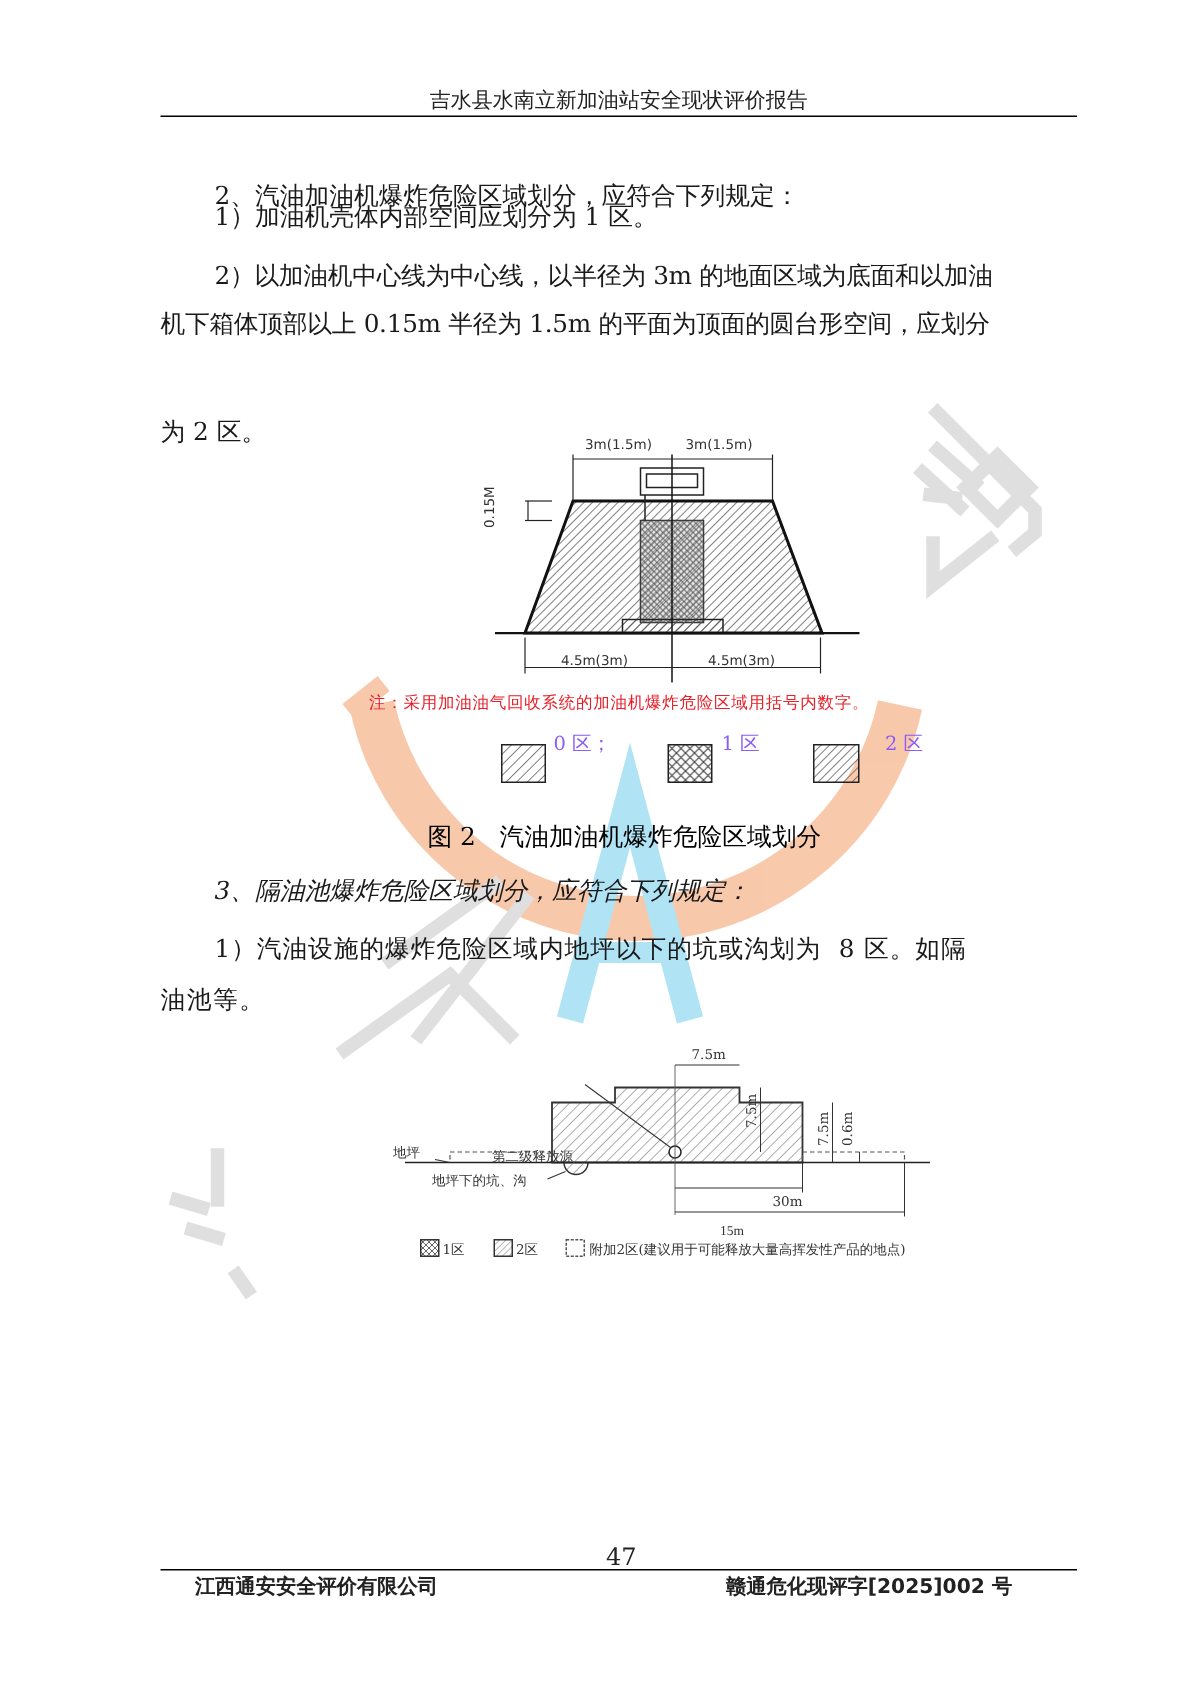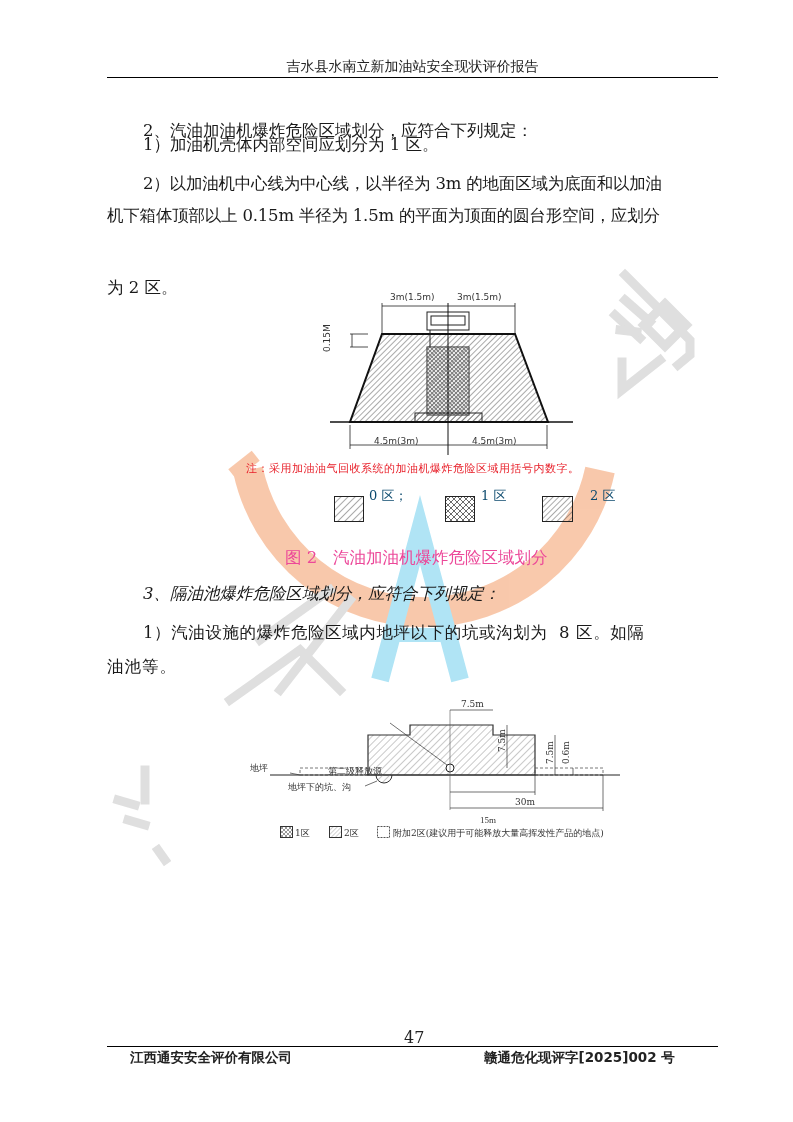--- a/index.html
+++ b/index.html
@@ -4,22 +4,22 @@
 <style>
   html, body { margin: 0; padding: 0; background: #ffffff; }
   body { width: 793px; height: 1122px; position: relative; overflow: hidden;
          font-family: "DejaVu Serif", "Liberation Serif", serif; color: #111; }
   .abs { position: absolute; }
   .header-title { left: 107px; top: 58px; width: 611px; text-align: center;
                   font-family: "DejaVu Sans", "Liberation Sans", sans-serif; font-size: 14px; color: #222; }
   .hr { position: absolute; height: 1px; background: #000; }
   .para { font-size: 16.5px; line-height: 20px; white-space: nowrap; color: #1a1a1a; }
   .note { font-size: 11px; color: #e8202a; white-space: nowrap; letter-spacing: 0.5px; }
-  .legend-label { font-size: 13px; color: #0c4a6e; white-space: nowrap; }
-  .caption { font-size: 16.5px; white-space: nowrap; color: #ec4899; }
+  .legend-label { font-size: 13px; color: #8b5cf6; white-space: nowrap; }
+  .caption { font-size: 16.5px; white-space: nowrap; color: #000000; }
   .small { font-family: "DejaVu Sans", "Liberation Sans", sans-serif; font-size: 9px; color: #333; white-space: nowrap; }
   .footer-text { font-family: "DejaVu Sans", "Liberation Sans", sans-serif; font-size: 13.5px; color: #222; white-space: nowrap; font-weight: bold; }
   .page-num { font-family: "DejaVu Serif", serif; font-size: 16px; color: #222; }
   svg { position: absolute; overflow: visible; }
   .watermark { position: absolute; left: 0; top: 0; pointer-events: none; }
 </style>
 </head>
 <body>
 
 <svg class="watermark" width="793" height="1122" viewBox="0 0 793 1122">
@@ -168,21 +168,21 @@
   <line x1="257" y1="30" x2="257" y2="73" stroke="#333" stroke-width="0.7"></line>
   <line x1="305" y1="40" x2="305" y2="80" stroke="#333" stroke-width="0.7"></line>
   <line x1="323" y1="73" x2="323" y2="80" stroke="#333" stroke-width="0.7"></line>
   <line x1="200" y1="97" x2="285" y2="97" stroke="#333" stroke-width="0.7"></line>
   <line x1="200" y1="113" x2="353" y2="113" stroke="#333" stroke-width="0.7"></line>
   <line x1="353" y1="80" x2="353" y2="116" stroke="#333" stroke-width="0.7"></line>
   <line x1="285" y1="80" x2="285" y2="100" stroke="#333" stroke-width="0.7"></line>
   <line x1="40" y1="78" x2="50" y2="80" stroke="#333" stroke-width="0.7"></line>
 </svg>
 <div class="abs small" style="left:328px; top:717px; font-family:'DejaVu Serif',serif;margin-top:48px;">第二级释放源</div>
-<div class="abs small" style="left:250px; top:762px; font-family:Liberation Serif, serif;">地坪</div>
+<div class="abs small" style="left:262px; top:762px; font-family:Liberation Serif, serif;">地坪</div>
 <div class="abs small" style="left:288px; top:781px; font-family:Liberation Sans, sans-serif;">地坪下的坑、沟</div>
 <div class="abs small" style="left:461px; top:699px; font-family:'DejaVu Serif',serif;">7.5m</div>
 <div class="abs small" style="left:497px; top:752px; transform:rotate(-90deg); transform-origin:left top; font-family:'DejaVu Serif',serif;">7.5m</div>
 <div class="abs small" style="left:545px; top:764px; transform:rotate(-90deg); transform-origin:left top; font-family:'DejaVu Serif',serif;">7.5m</div>
 <div class="abs small" style="left:561px; top:764px; transform:rotate(-90deg); transform-origin:left top; font-family:'DejaVu Serif',serif;">0.6m</div>
 <div class="abs small" style="left:480px; top:815px; font-family:Liberation Serif, serif;">15m</div>
 <div class="abs small" style="left:515px; top:797px; font-family:'DejaVu Serif',serif;">30m</div>
 
 <svg style="left:280px; top:826px;" width="13" height="12">
   <defs>

